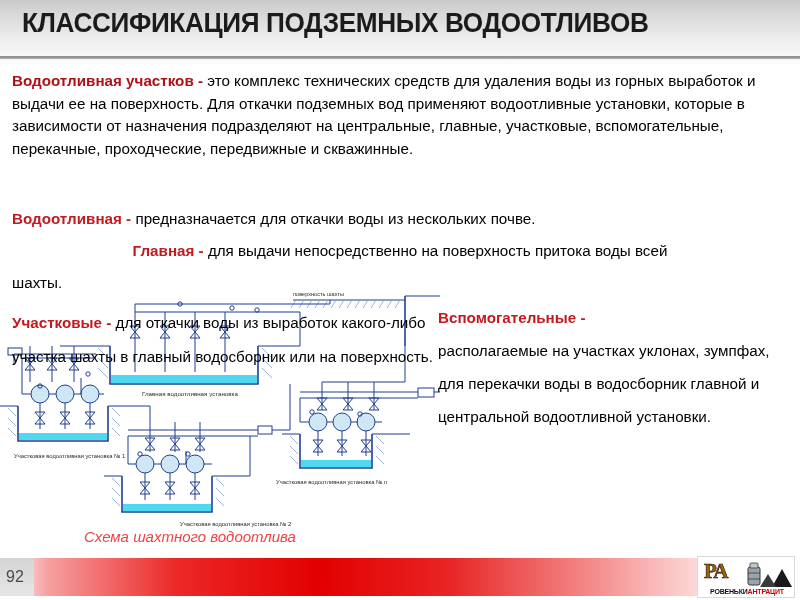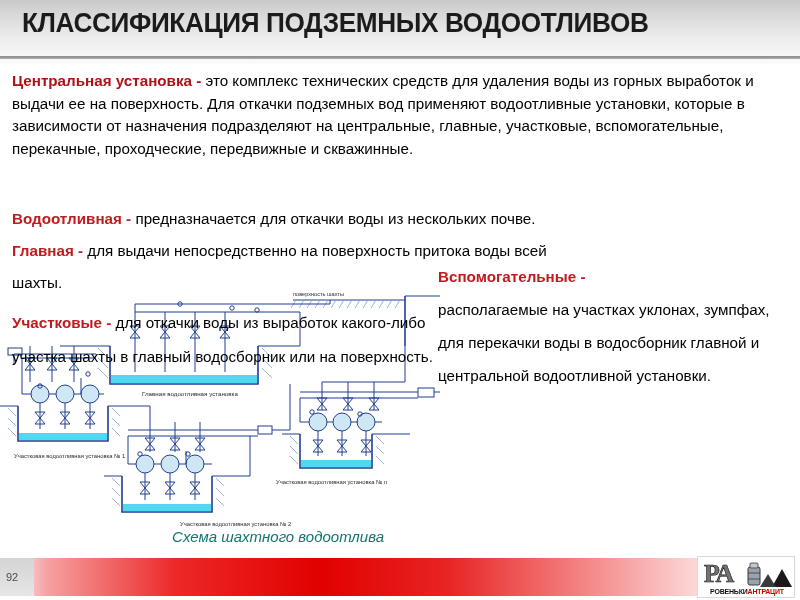--- a/index.html
+++ b/index.html
@@ -28,64 +28,64 @@
     background:linear-gradient(180deg,#8d8d8d 0%,#9b9b9b 60%,#b4b4b4 100%);
   }
 
   
   .tx{position:absolute;color:#000000;font-size:15.2px;line-height:22.6px;}
   .red{color:#b01116;font-weight:bold;}
   .redh{color:#c11a1f;font-weight:bold;}
 
   #intro{left:12px;top:70px;width:776px;}
   #central{left:12px;top:208px;width:776px;}
-  #main-def{left:12px;top:240px;width:776px;}
+  #main-def{left:12px;top:240px;width:776px;text-align:center;}
   #main-cont{left:12px;top:272px;width:420px;}
   #uchast{left:12px;top:306px;width:440px;line-height:34px;}
 
-  .rcol{position:absolute;left:438px;width:340px;color:#000;font-size:15.2px;line-height:33px;}
+  .rcol{position:absolute;left:438px;width:340px;color:#000;font-size:15.2px;line-height:33px;margin-top:41px;}
   #aux{top:260px;}
   #perek{top:455px;}
 
   
   .diagram{position:absolute;left:0px;top:286px;width:440px;height:250px;}
   .diagram svg{display:block;}
   .dcaption{
     position:absolute;left:84px;top:528px;width:300px;
     font-family:"Liberation Sans", sans-serif;
-    font-style:italic;font-size:15px;color:#0f766e;text-align:right;
+    font-style:italic;font-size:15px;color:#ef4444;text-align:left;
   }
 
   
   .footer-bar{
     position:absolute;left:0px;top:558px;width:800px;height:38px;
     background:linear-gradient(90deg,
        rgba(255,255,255,1) 0%,
        rgba(246,160,160,1) 6%,
        rgba(236,40,40,1) 22%,
        rgba(226,0,0,1) 40%,
        rgba(232,36,36,1) 56%,
        rgba(246,150,150,1) 76%,
        rgba(255,245,245,1) 92%,
        rgba(255,255,255,1) 100%);
   }
   .slide-num{
     position:absolute;left:0px;top:558px;width:34px;height:38px;
     background:linear-gradient(180deg,#d4d4d4,#e6e6e6);
-    color:#4a4a4a;font-size:11px;line-height:38px;padding-left:6px;
+    color:#4a4a4a;font-size:16px;line-height:38px;padding-left:6px;
     box-sizing:border-box;
   }
   .logo{
     position:absolute;left:697px;top:556px;width:98px;height:42px;
     background:#ffffff;border:1px solid #d9d9d9;box-sizing:border-box;
   }
   .logo-ra{
     position:absolute;left:6px;top:2px;
-    font-family:"Liberation Serif", serif;font-weight:bold;font-size:26px;
-    color:#737373;letter-spacing:-1px;
+    font-family:"Liberation Serif", serif;font-weight:bold;font-size:21px;
+    color:#a16207;letter-spacing:-1px;
     -webkit-text-stroke:0.6px #111;
   }
   .logo-sub{
     position:absolute;left:4px;bottom:2px;width:90px;
     font-size:7px;font-weight:bold;color:#111;letter-spacing:-0.2px;text-align:center;
   }
   .logo-sub i{font-style:normal;color:#cc0000;}
 </style>
 </head>
 <body>
@@ -299,21 +299,21 @@
       <text x="142" y="110" font-family="Liberation Sans, sans-serif" font-size="6.2" fill="#2b2b2b">Главная водоотливная установка</text>
       <text x="14" y="172" font-family="Liberation Sans, sans-serif" font-size="5.8" fill="#2b2b2b">Участковая  водоотливная установка № 1</text>
       <text x="180" y="240" font-family="Liberation Sans, sans-serif" font-size="5.8" fill="#2b2b2b">Участковая  водоотливная установка № 2</text>
       <text x="276" y="198" font-family="Liberation Sans, sans-serif" font-size="5.8" fill="#2b2b2b">Участковая  водоотливная установка №  n</text>
     </svg>
   </div>
 
   <div class="dcaption">Схема шахтного водоотлива</div>
 
   <div class="tx" id="intro">
-    <span class="red">Центральная установка -</span><span> это комплекс технических средств для удаления воды из горных выработок и выдачи ее на поверхность. Для откачки подземных вод применяют водоотливные установки, которые в зависимости от назначения подразделяют на центральные, главные, участковые, вспомогательные, перекачные, проходческие, передвижные и скважинные.</span>
+    <span class="red">Водоотливная участков -</span><span> это комплекс технических средств для удаления воды из горных выработок и выдачи ее на поверхность. Для откачки подземных вод применяют водоотливные установки, которые в зависимости от назначения подразделяют на центральные, главные, участковые, вспомогательные, перекачные, проходческие, передвижные и скважинные.</span>
   </div>
 
   <div class="tx" id="central">
     <span class="redh">Водоотливная -</span><span>  предназначается для откачки воды из нескольких почве.</span>
   </div>
 
   <div class="tx" id="main-def">
     <span class="redh">Главная -</span><span>  для выдачи непосредственно на поверхность притока воды всей</span>
   </div>
 

